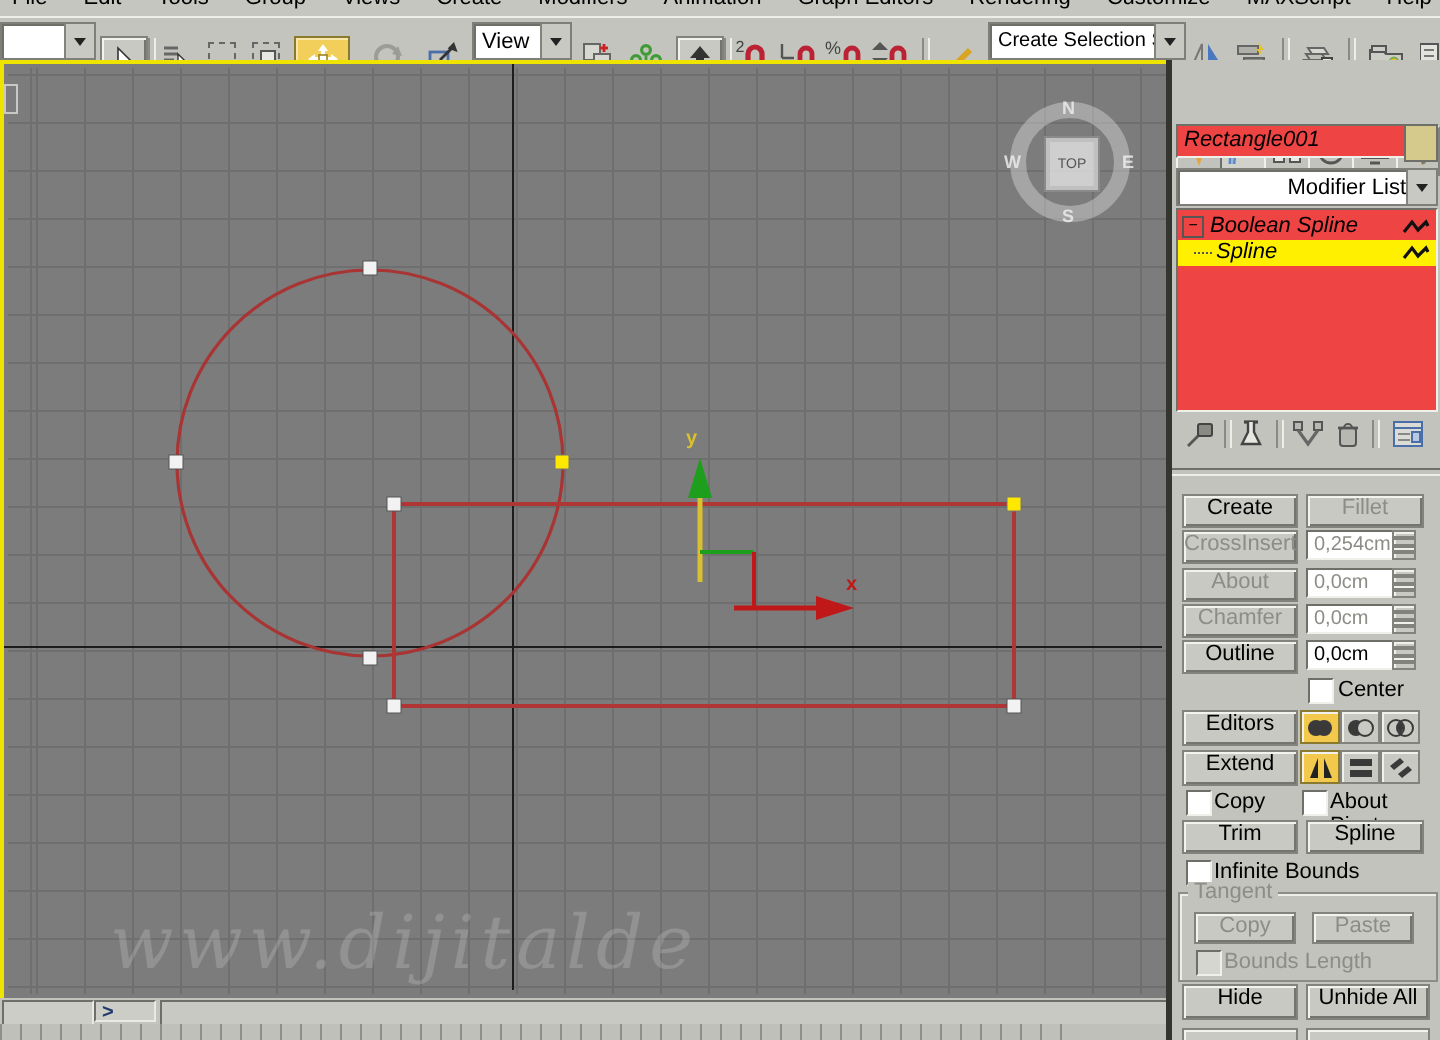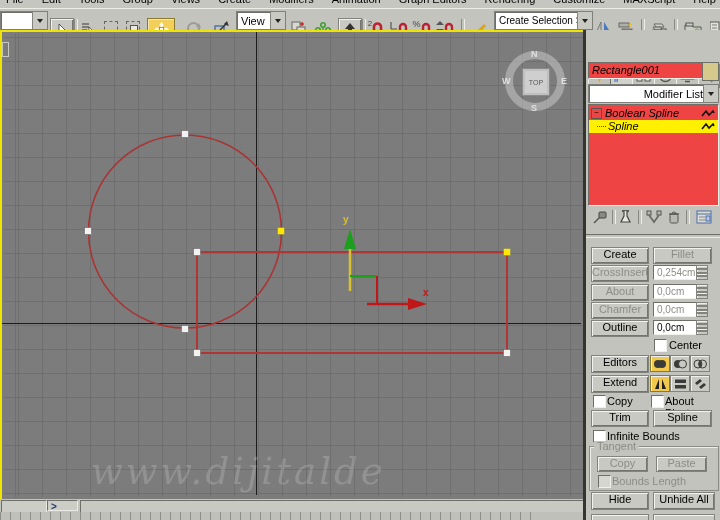--- a/index.html
+++ b/index.html
@@ -296,21 +296,21 @@
     <div class="abs" style="left:0;top:0;width:60px;height:60px;border-radius:50%;border:8px solid rgba(215,215,215,0.45);box-sizing:border-box;"></div>
     <div class="abs" style="left:26px;top:-2px;color:rgba(240,240,240,0.8);font-size:9px;font-weight:bold;">N</div>
     <div class="abs" style="left:26px;top:52px;color:rgba(240,240,240,0.8);font-size:9px;font-weight:bold;">S</div>
     <div class="abs" style="left:-3px;top:25px;color:rgba(240,240,240,0.8);font-size:9px;font-weight:bold;">W</div>
     <div class="abs" style="left:56px;top:25px;color:rgba(240,240,240,0.8);font-size:9px;font-weight:bold;">E</div>
     <div class="abs" style="left:17px;top:17px;width:26px;height:26px;background:rgba(228,228,228,0.8);border:1px solid #8a8a8a;box-shadow:inset 0 0 0 2px rgba(190,190,190,0.9);display:flex;align-items:center;justify-content:center;">
       <span style="font-size:7px;color:#555;">TOP</span>
     </div>
   </div>
 
-  <div class="wm" style="left:53px;top:418px;margin-left:36px;">www.dijitalde</div>
+  <div class="wm" style="left:53px;top:418px;">www.dijitalde</div>
 </div>
 
 <div class="abs" style="left:0;top:499px;width:583px;height:13px;background:#c4c4be;">
   <div class="abs sunkengray" style="left:1px;top:1px;width:44px;height:11px;"></div>
   <div class="abs sunkengray" style="left:47px;top:1px;width:31px;height:11px;line-height:10px;padding-left:3px;box-sizing:border-box;">
     <span style="color:#223a6e;font-weight:bold;font-size:10px;">&gt;</span>
   </div>
   <div class="abs sunkengray" style="left:80px;top:1px;width:502px;height:11px;background:#c9c9c3;"></div>
 </div>
 

